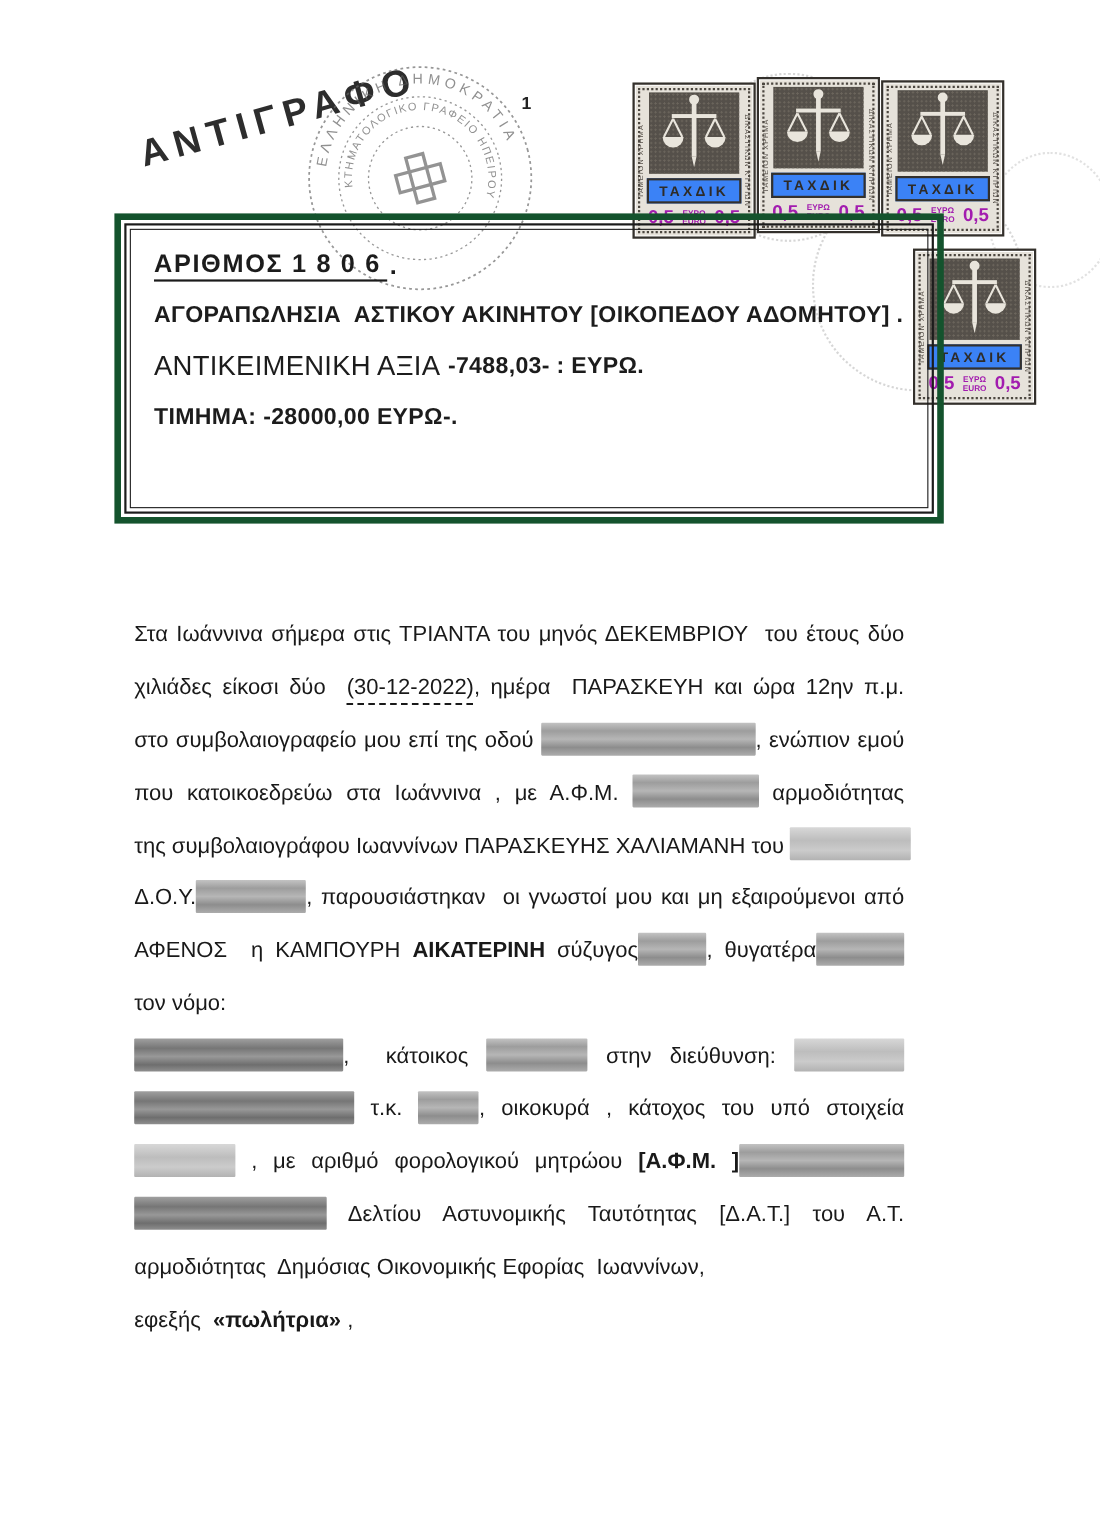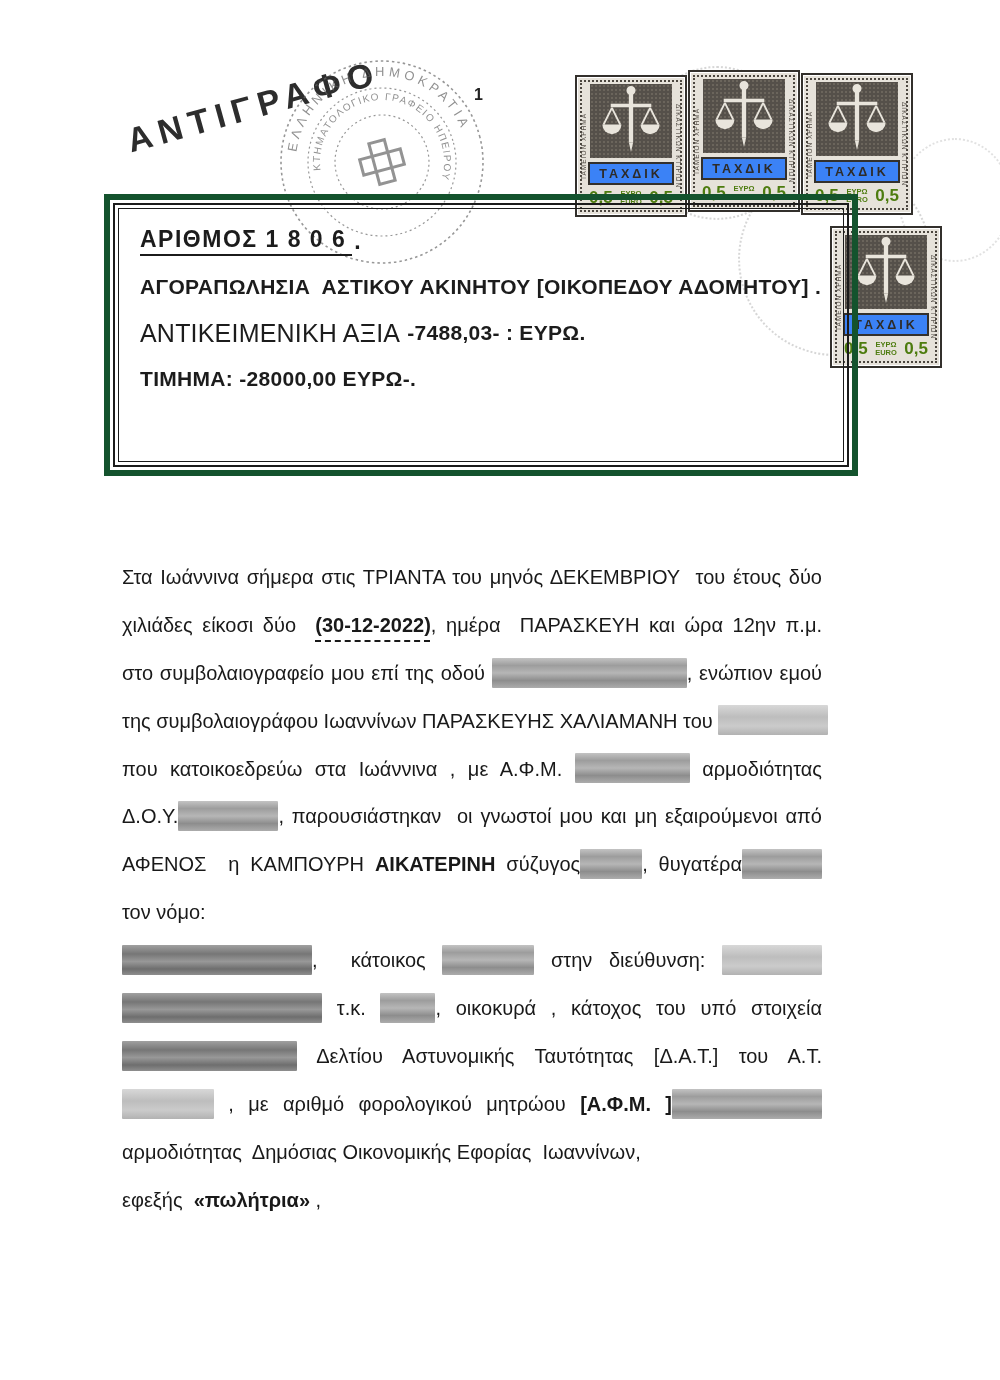--- a/index.html
+++ b/index.html
@@ -31,40 +31,40 @@
         writing-mode:vertical-rl;text-align:center;letter-spacing:1px;line-height:9px;}
   .ts-side.l{left:2px;transform:rotate(180deg);}
   .ts-side.r{right:2px;}
   .ts-img{position:absolute;left:13px;right:13px;top:7px;height:74px;background:#55504a;
         background-image:radial-gradient(#6b655c 1px, transparent 1px);background-size:4px 4px;}
   .ts-img svg{position:absolute;inset:0;width:100%;height:100%;}
   .ts-band{position:absolute;left:11px;right:11px;top:85px;height:19px;border:2px solid #33302c;
         background:#3b82f6;display:flex;align-items:center;justify-content:center;
         font-weight:bold;font-size:12.5px;letter-spacing:3px;color:#2e2b27;}
   .ts-values{position:absolute;left:12px;right:12px;top:109px;height:24px;display:flex;
-        justify-content:space-between;align-items:center;font-weight:bold;font-size:17px;color:#4d7c0f;}
+        justify-content:space-between;align-items:center;font-weight:bold;font-size:17px;color:#a21caf;}
   .ts-cur{font-size:7.5px;line-height:1.05;text-align:center;font-weight:bold;}
 
   
   .deed-box{position:absolute;left:104px;top:194px;width:742px;height:270px;border:6px solid #14532d;}
   .deed-box::before{content:"";position:absolute;inset:3px;border:2px solid #1b1b1b;pointer-events:none;}
   .deed-box::after{content:"";position:absolute;inset:8px;border:1px solid #1b1b1b;pointer-events:none;}
   .deed-box-content{position:absolute;inset:12px;padding:6px 0 0 18px;}
   .box-line{height:46px;display:flex;align-items:center;font-size:21px;font-weight:bold;letter-spacing:.3px;}
   .box-line .num{font-size:23px;border-bottom:2.5px solid #1b1b1b;padding:0 6px 1px 0;letter-spacing:1.5px;}
   .box-line .num-suffix{font-size:23px;margin-left:2px;}
   .box-line .vlabel{font-weight:normal;font-size:25px;letter-spacing:.2px;}
   .box-line .vamount{font-weight:bold;margin-left:7px;}
 
   
   .deed-body{position:absolute;left:122px;top:554px;width:700px;font-size:20px;color:#191919;}
   .line{height:47.9px;line-height:47.9px;white-space:nowrap;}
   .line.j{text-align:justify;text-align-last:justify;}
   .b{font-weight:bold;}
-  .d{font-weight:bold;text-decoration:underline;text-decoration-style:dashed;
+  .d{font-weight:normal;text-decoration:underline;text-decoration-style:dashed;
      text-decoration-thickness:2px;text-underline-offset:9px;}
   .redact{display:inline-block;vertical-align:middle;height:30px;margin-top:-4px;border-radius:1px;
      background:linear-gradient(180deg,#c3c3c3 0%,#9d9d9d 25%,#b6b6b6 50%,#8d8d8d 75%,#acacac 100%);}
   .redact.dark{background:linear-gradient(180deg,#a0a0a0 0%,#767676 30%,#989898 55%,#6e6e6e 80%,#8e8e8e 100%);}
   .redact.light{background:linear-gradient(180deg,#d8d8d8 0%,#bdbdbd 40%,#cbcbcb 70%,#b2b2b2 100%);}
 </style>
 </head>
 <body>
 
 <div class="page">
@@ -226,26 +226,26 @@
       <div class="box-line">
         <span>ΤΙΜΗΜΑ: -28000,00 ΕΥΡΩ-.</span>
       </div>
     </div>
   </div>
 
   <div class="deed-body" id="deed-body">
       <div class="line j"><span>Στα Ιωάννινα σήμερα στις ΤΡΙΑΝΤΑ του μηνός ΔΕΚΕΜΒΡΙΟΥ&nbsp; του έτους δύο</span></div>
       <div class="line j"><span>χιλιάδες είκοσι δύο&nbsp; </span><span class="d">(30-12-2022)</span><span>, ημέρα&nbsp; ΠΑΡΑΣΚΕΥΗ και ώρα 12ην π.μ.</span></div>
       <div class="line j"><span>στο συμβολαιογραφείο μου επί της οδού </span><span class="redact" style="width: 195px;"></span><span>, ενώπιον εμού</span></div>
+      <div class="line j"><span>που κατοικοεδρεύω στα Ιωάννινα , με Α.Φ.Μ. </span><span class="redact" style="width: 115px;"></span><span> αρμοδιότητας</span></div>
       <div class="line j"><span>της συμβολαιογράφου Ιωαννίνων ΠΑΡΑΣΚΕΥΗΣ ΧΑΛΙΑΜΑΝΗ του </span><span class="redact light" style="width: 110px;"></span></div>
-      <div class="line j"><span>που κατοικοεδρεύω στα Ιωάννινα , με Α.Φ.Μ. </span><span class="redact" style="width: 115px;"></span><span> αρμοδιότητας</span></div>
       <div class="line j"><span>Δ.Ο.Υ.</span><span class="redact" style="width: 100px;"></span><span>, παρουσιάστηκαν&nbsp;  οι γνωστοί μου και μη εξαιρούμενοι από</span></div>
       <div class="line j"><span>ΑΦΕΝΟΣ&nbsp; η ΚΑΜΠΟΥΡΗ </span><span class="b">ΑΙΚΑΤΕΡΙΝΗ</span><span> σύζυγος</span><span class="redact" style="width: 62px;"></span><span>, θυγατέρα</span><span class="redact" style="width: 80px;"></span></div>
       <div class="line"><span>τον νόμο:</span></div>
       <div class="line j"><span class="redact dark" style="width: 190px;"></span><span>,&nbsp; κάτοικος </span><span class="redact" style="width: 92px;"></span><span> στην διεύθυνση: </span><span class="redact light" style="width: 100px;"></span></div>
       <div class="line j"><span class="redact dark" style="width: 200px;"></span><span> τ.κ. </span><span class="redact" style="width: 55px;"></span><span>, οικοκυρά , κάτοχος του υπό στοιχεία</span></div>
+      <div class="line j"><span class="redact light" style="width: 92px;"></span><span> , με αριθμό φορολογικού μητρώου </span><span class="b">[Α.Φ.Μ. ]</span><span class="redact" style="width: 150px;"></span></div>
       <div class="line j"><span class="redact dark" style="width: 175px;"></span><span> Δελτίου Αστυνομικής Ταυτότητας [Δ.Α.Τ.] του Α.Τ.</span></div>
-      <div class="line j"><span class="redact light" style="width: 92px;"></span><span> , με αριθμό φορολογικού μητρώου </span><span class="b">[Α.Φ.Μ. ]</span><span class="redact" style="width: 150px;"></span></div>
       <div class="line"><span>αρμοδιότητας&nbsp; Δημόσιας Οικονομικής Εφορίας&nbsp; Ιωαννίνων,</span></div>
       <div class="line"><span>εφεξής&nbsp; </span><span class="b">«πωλήτρια»</span><span> ,</span></div>
     </div>
 
 </div>
 
 </body></html>

